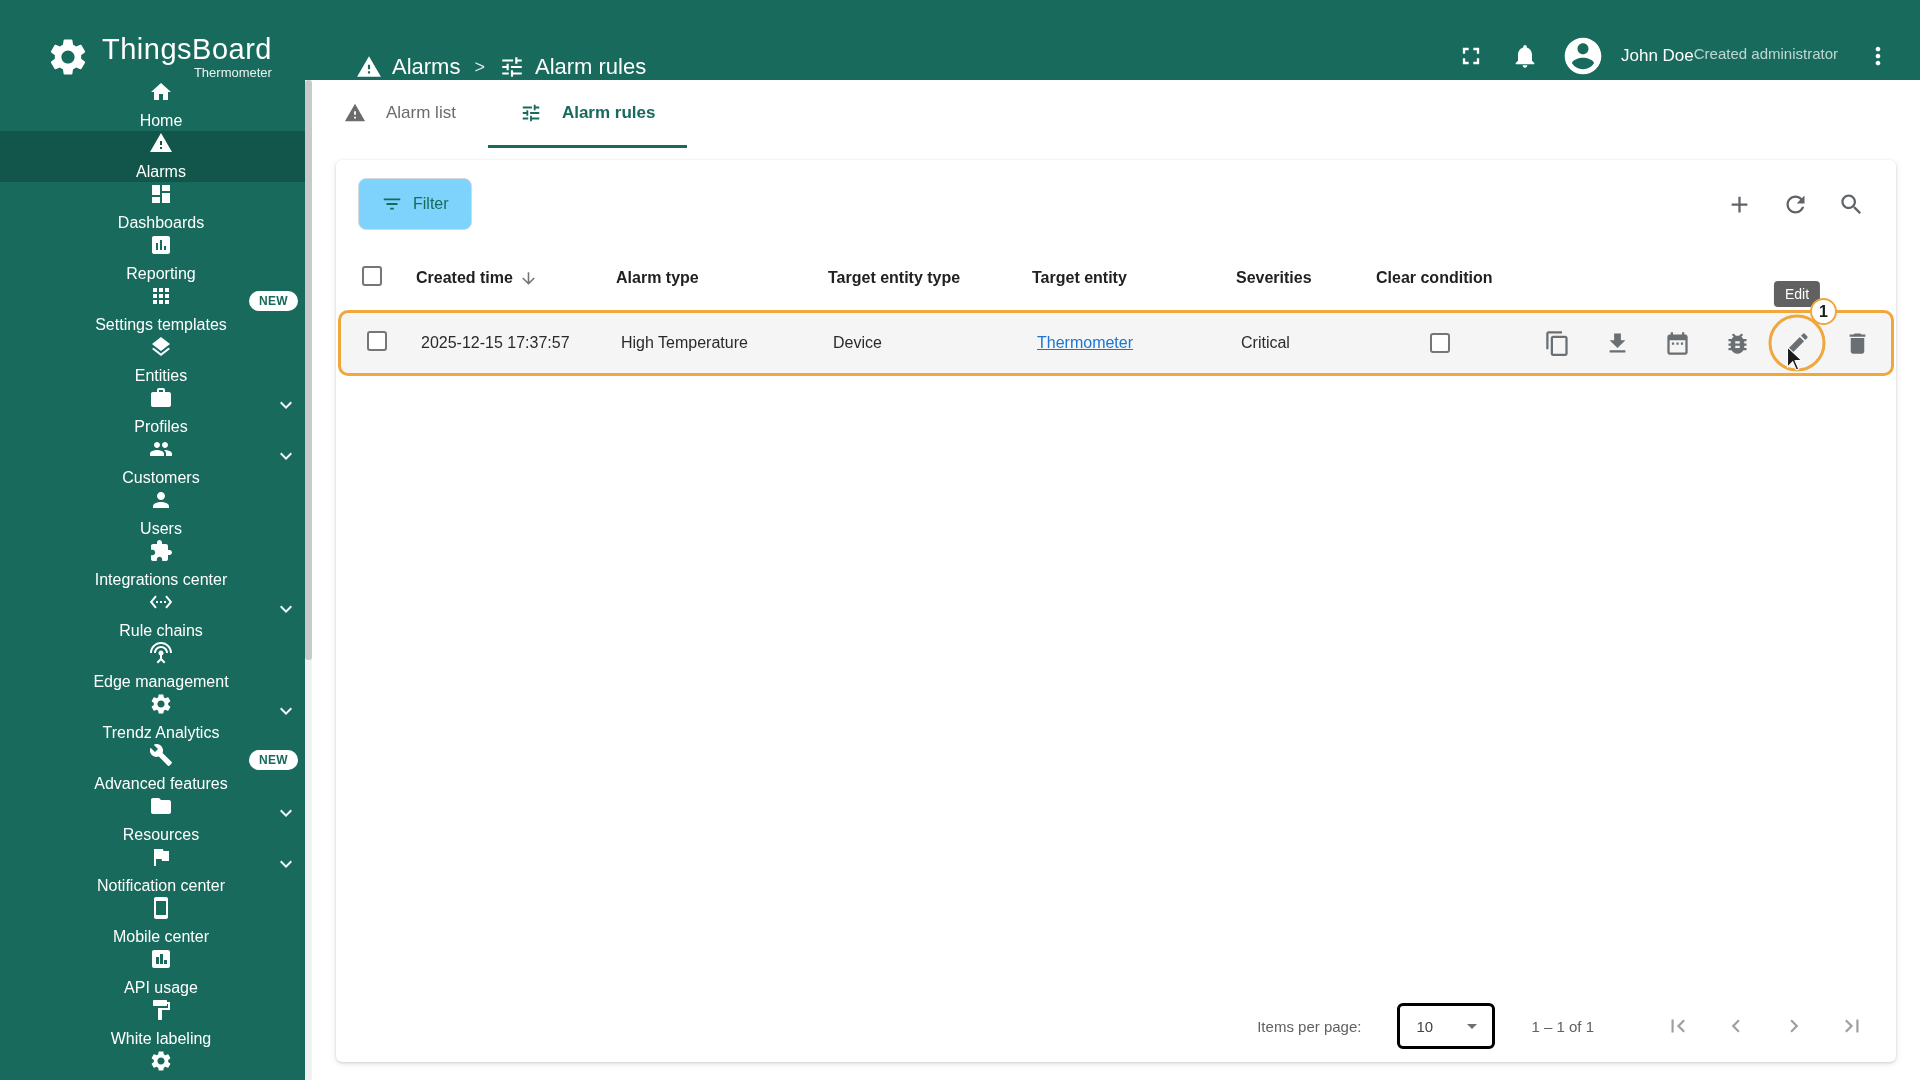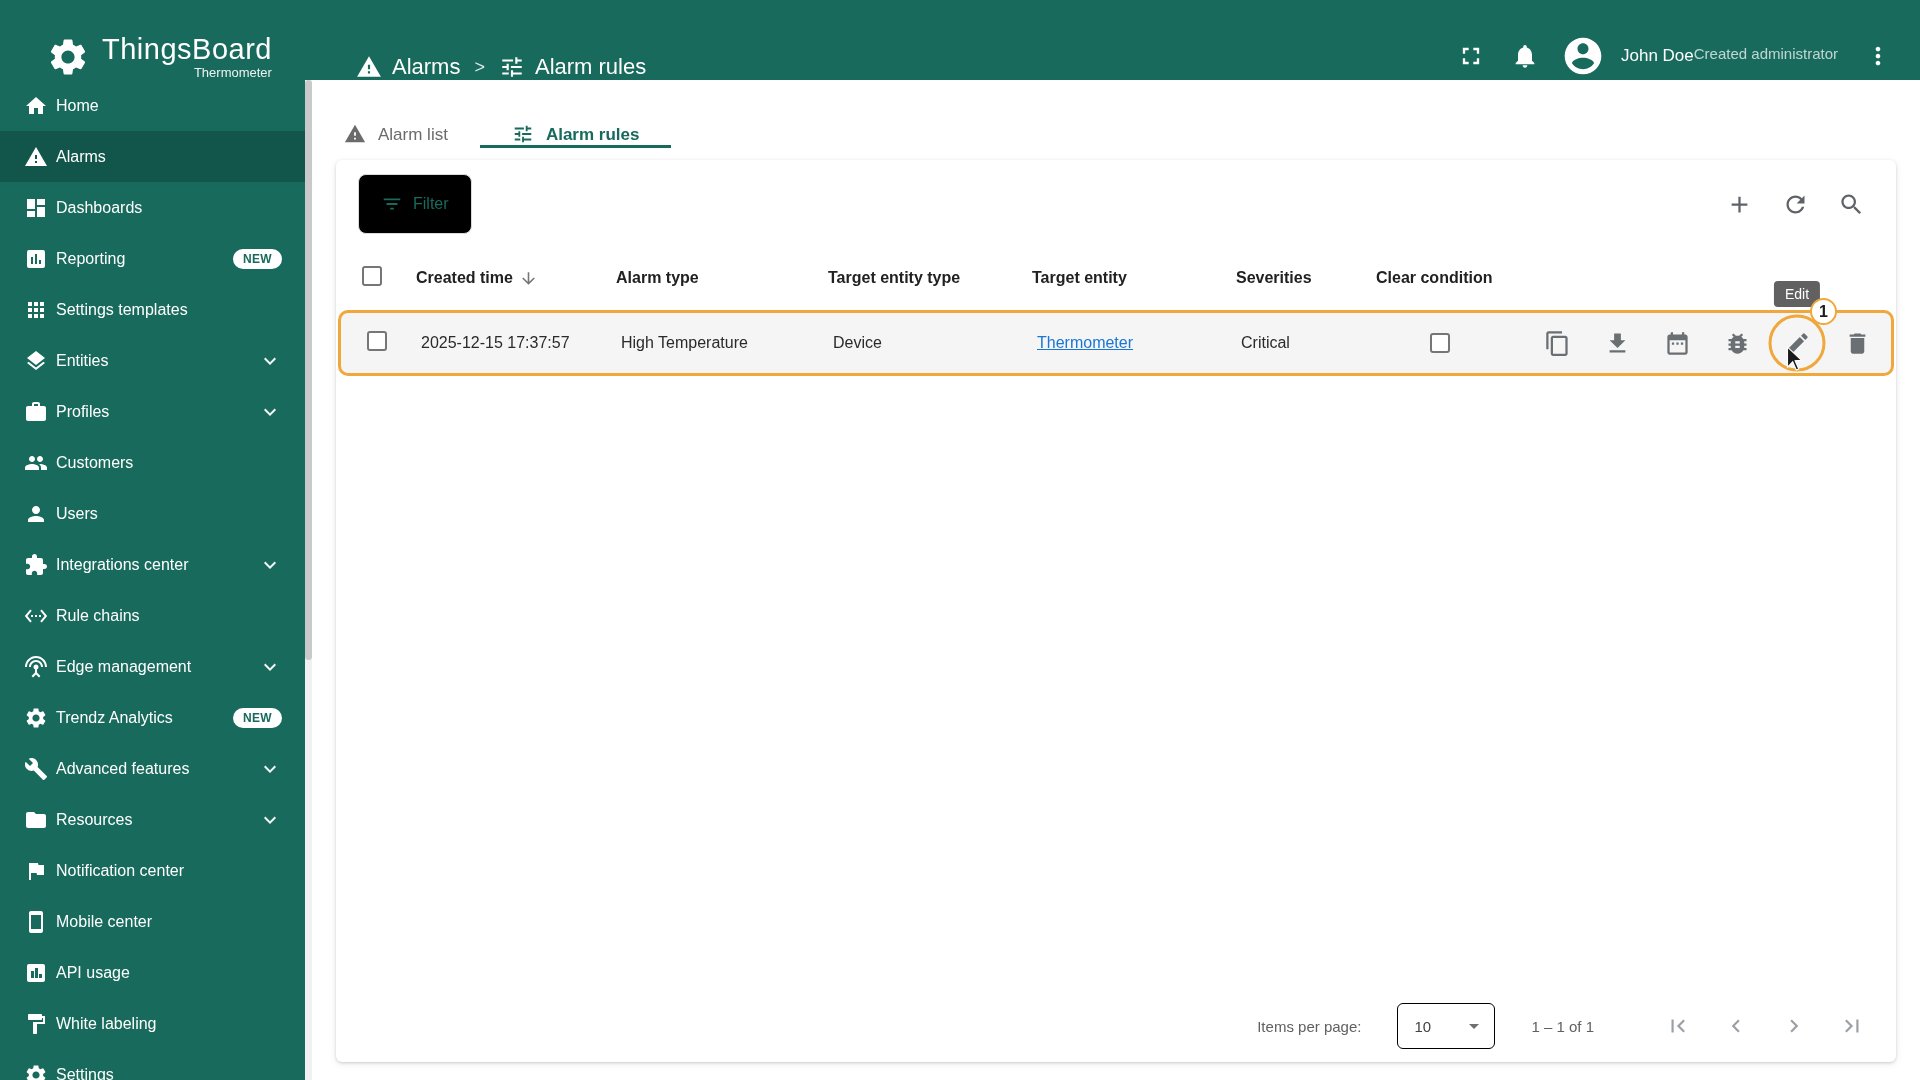--- a/index.html
+++ b/index.html
@@ -30,47 +30,47 @@
   .avatar svg { width:44px; height:44px; }
   .user-info { display:flex; flex-direction:row; margin:0 10px 0 10px; line-height:1.25; }
   .user-name { font-size:17px; }
   .user-role { font-size:15px; color:rgba(255,255,255,.72); }
 
   
   .body { flex:1; display:flex; min-height:0; }
 
   
   .sidebar { flex:0 0 312px; background:#176a5c; position:relative; overflow:hidden; }
-  .nav-item { height:51px; display:flex; align-items:center; gap:8px; padding:0 30px 0 24px;
-              color:#fff; font-size:16px; font-weight:500; cursor:pointer; }
+  .nav-item { height:51px; display:flex; align-items:center; gap:8px; padding:0 14px 0 24px;
+              color:#fff; font-size:16px; font-weight:500; cursor:pointer;flex-direction:column; }
   .nav-item.active { background:rgba(0,0,0,.18); }
   .nav-item .icon { flex:0 0 24px; }
   .nav-label { white-space:nowrap; }
   .nav-badge { margin-left:auto; background:#fff; color:#176a5c; font-size:12px; font-weight:700;
                padding:3px 10px; border-radius:12px; letter-spacing:.3px; }
   .nav-chevron { margin-left:auto; opacity:.95; }
   .sidebar-scrollbar { position:absolute; top:0; right:0; width:7px; height:100%; background:#f1f1f1; }
   .sidebar-scrollbar-thumb { width:100%; height:58%; background:#c9c9c9; border-radius:4px; }
 
   
   .main { flex:1; display:flex; flex-direction:column; background:#fff; min-width:0; }
 
   .tabs { flex:0 0 68px; display:flex; align-items:stretch; }
-  .tab { display:flex; align-items:flex-end; gap:12px; padding:0 32px; font-size:17px; font-weight:500;
+  .tab { display:flex; align-items:center; gap:20px; padding:0 32px; font-size:17px; font-weight:500;
          color:#6b6b6b; border-bottom:3px solid transparent; cursor:pointer; }
   .tab .icon svg { width:22px; height:22px; }
   .tab.active { color:#176a5c; font-weight:700; border-bottom-color:#176a5c; }
 
   .card { flex:1; margin:12px 24px 18px 24px; background:#fff; border-radius:6px;
           box-shadow:0 1px 3px rgba(0,0,0,.16), 0 2px 8px rgba(0,0,0,.07);
           display:flex; flex-direction:column; min-height:0; }
 
   .card-toolbar { flex:0 0 88px; display:flex; align-items:center; padding:0 22px; }
-  .filter-btn { display:inline-flex; align-items:center; gap:10px; height:60px; padding:0 22px;
-                background:#000000; border:1px solid #d7dbde; border-radius:8px; color:#176a5c;
+  .filter-btn { display:inline-flex; align-items:center; gap:10px; height:52px; padding:0 22px;
+                background:#7dd3fc; border:1px solid #d7dbde; border-radius:8px; color:#176a5c;
                 font-size:16px; font-weight:500; cursor:pointer; }
   .filter-btn .icon svg { width:22px; height:22px; }
   .toolbar-right { margin-left:auto; display:flex; align-items:center; gap:10px; }
   .toolbar-right .icon-btn { color:#5f6368; width:46px; height:46px; }
   .toolbar-right .icon-btn svg { width:27px; height:27px; }
 
   
   .grid-cols { display:grid; grid-template-columns:64px 200px 212px 204px 204px 140px 150px 1fr; align-items:center; }
   .thead { height:60px; font-size:16px; font-weight:700; color:#212121; }
   .col { padding-left:16px; }
@@ -101,21 +101,21 @@
                 font-size:16px; font-weight:700; display:flex; align-items:center; justify-content:center; z-index:4; }
   .cursor-icon { position:absolute; top:22px; left:4px; z-index:5; pointer-events:none; }
   .cursor-icon svg { width:26px; height:26px; fill:#1a1a1a; stroke:#fff; stroke-width:1; }
 
   .table-filler { flex:1; }
 
   
   .pagination { flex:0 0 72px; display:flex; align-items:center; justify-content:flex-end;
                 padding-right:22px; gap:36px; color:#616161; font-size:15px; }
   .page-size-select { display:flex; align-items:center; justify-content:space-between; gap:10px;
-                      min-width:98px; height:46px; padding:0 8px 0 16px; border:1px solid #000000;
+                      min-width:98px; height:46px; padding:0 8px 0 16px; border:3px solid #000000;
                       border-radius:6px; color:#424242; cursor:pointer; }
   .page-size-select .icon { color:#6f6f6f; }
   .pager-nav { display:flex; align-items:center; gap:14px; margin-left:26px; }
   .pager-nav .icon-btn { color:#9aa0a6; width:44px; height:44px; }
   .pager-nav .icon-btn svg { width:26px; height:26px; }
 </style>
 </head>
 <body>
 
 <div class="app">

